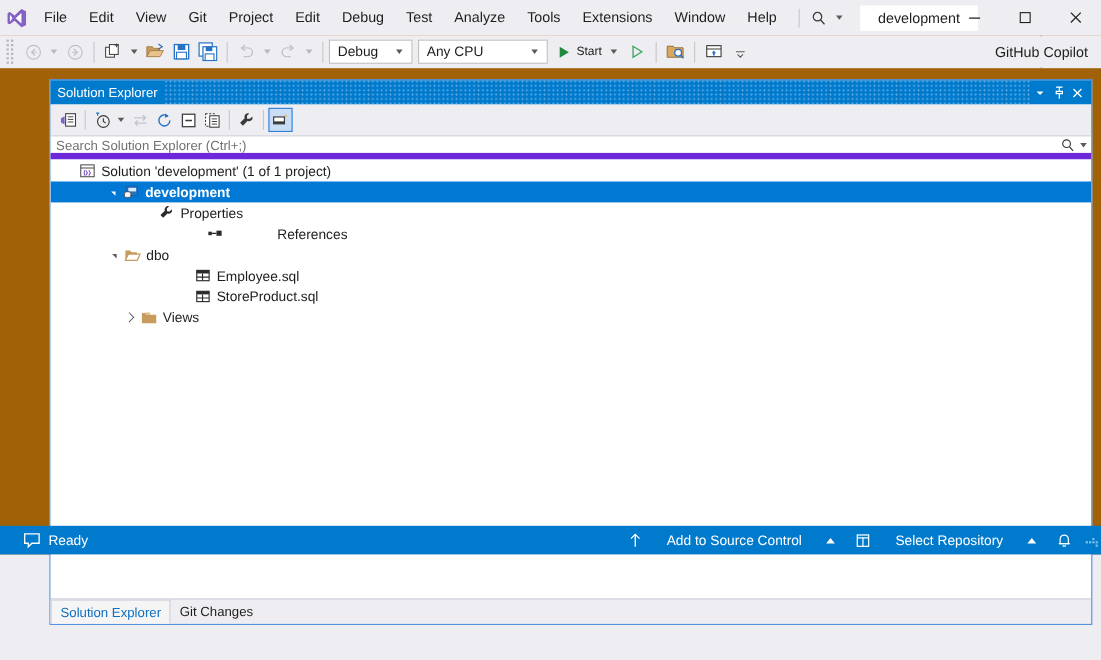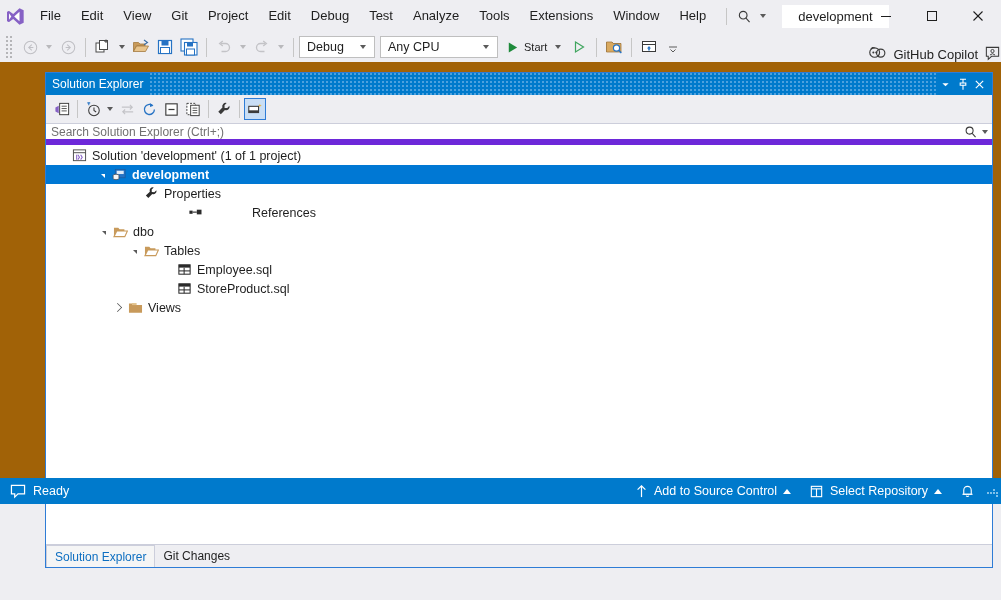--- a/index.html
+++ b/index.html
@@ -104,22 +104,22 @@
     margin-right: 5px;
   }
   .tb-combo.debug { width: 76px; }
   .tb-combo.cpu { width: 118px; }
   .tb-start {
     display: flex; align-items: center; height: 24px;
     padding: 0 3px; cursor: default;
   }
   .tb-start span { font-size: 11px; color: #1E1E1E; margin: 0 3px 0 5px; }
   .copilot-area {
-    position: absolute; right: 0; top: 0;
-    height: 30px; display: flex; align-items: flex-end; gap: 6px;
+    position: absolute; right: 12px; top: 0;
+    height: 30px; display: flex; align-items: center; gap: 6px; flex-direction: column;
   }
   .copilot-label { font-size: 13px; color: #1E1E1E; }
 
   
   .panel {
     position: absolute;
     left: 45px; top: 72px;
     width: 948px; height: 496px;
     border: 1px solid #2E7CD6;
     background: #F5F5F5;
@@ -246,24 +246,24 @@
   }
 
   
   .statusbar {
     position: absolute; left: 0; bottom: 0;
     width: 1001px; height: 26px;
     background: #007ACC;
     display: flex; align-items: center;
     color: #FFFFFF; font-size: 12.5px;
   }
-  .status-left { display: flex; align-items: center; padding-left: 10px; gap: 7px; }
+  .status-left { display: flex; align-items: center; padding-left: 21px; gap: 7px; }
   .status-spacer { flex: 1; }
   .status-item {
-    display: flex; align-items: center; gap: 6px;
+    display: flex; align-items: center; gap: 22px;
     height: 26px; padding: 0 9px; cursor: default;
   }
   .status-up-caret {
     width: 0; height: 0;
     border-left: 4px solid transparent;
     border-right: 4px solid transparent;
     border-bottom: 5px solid #FFFFFF;
   }
   .resize-grip {
     width: 12px; height: 12px; margin-right: 3px; margin-left: 2px;
@@ -638,32 +638,20 @@
         </div>
         <div class="node-icon">
           <svg width="15" height="14" viewBox="0 0 16 15">
             <path d="M1 12.5 V3 H5.6 L7 4.6 H12.2 V6.4 H4 L1 12.5 Z" fill="#C89A5B"></path>
             <path d="M4 6.4 H15.4 L12.6 12.5 H1 Z" fill="#FFFFFF" stroke="#C89A5B" stroke-width="1.2"></path>
           </svg>
         </div>
         <span class="node-label">dbo</span>
       </div>
 
-      <div class="node" style="padding-left:80px;">
-        <div class="expander">
-          <span class="tri-down"></span>
-        </div>
-        <div class="node-icon">
-          <svg width="15" height="14" viewBox="0 0 16 15">
-            <path d="M1 12.5 V3 H5.6 L7 4.6 H12.2 V6.4 H4 L1 12.5 Z" fill="#C89A5B"></path>
-            <path d="M4 6.4 H15.4 L12.6 12.5 H1 Z" fill="#FFFFFF" stroke="#C89A5B" stroke-width="1.2"></path>
-          </svg>
-        </div>
-        <span class="node-label">Tables</span>
-      </div>
 
       <div class="node" style="padding-left:113px;">
         <div class="expander"></div>
         <div class="node-icon">
           <svg width="15" height="15" viewBox="0 0 16 16">
             <rect x="2" y="3" width="12" height="10" fill="#FFFFFF" stroke="#2B2B2B" stroke-width="1.1"></rect>
             <rect x="2" y="3" width="12" height="3" fill="#2B2B2B"></rect>
             <line x1="7.6" y1="6" x2="7.6" y2="13" stroke="#2B2B2B" stroke-width="1.1"></line>
             <line x1="2" y1="9.5" x2="14" y2="9.5" stroke="#2B2B2B" stroke-width="1.1"></line>
           </svg>

